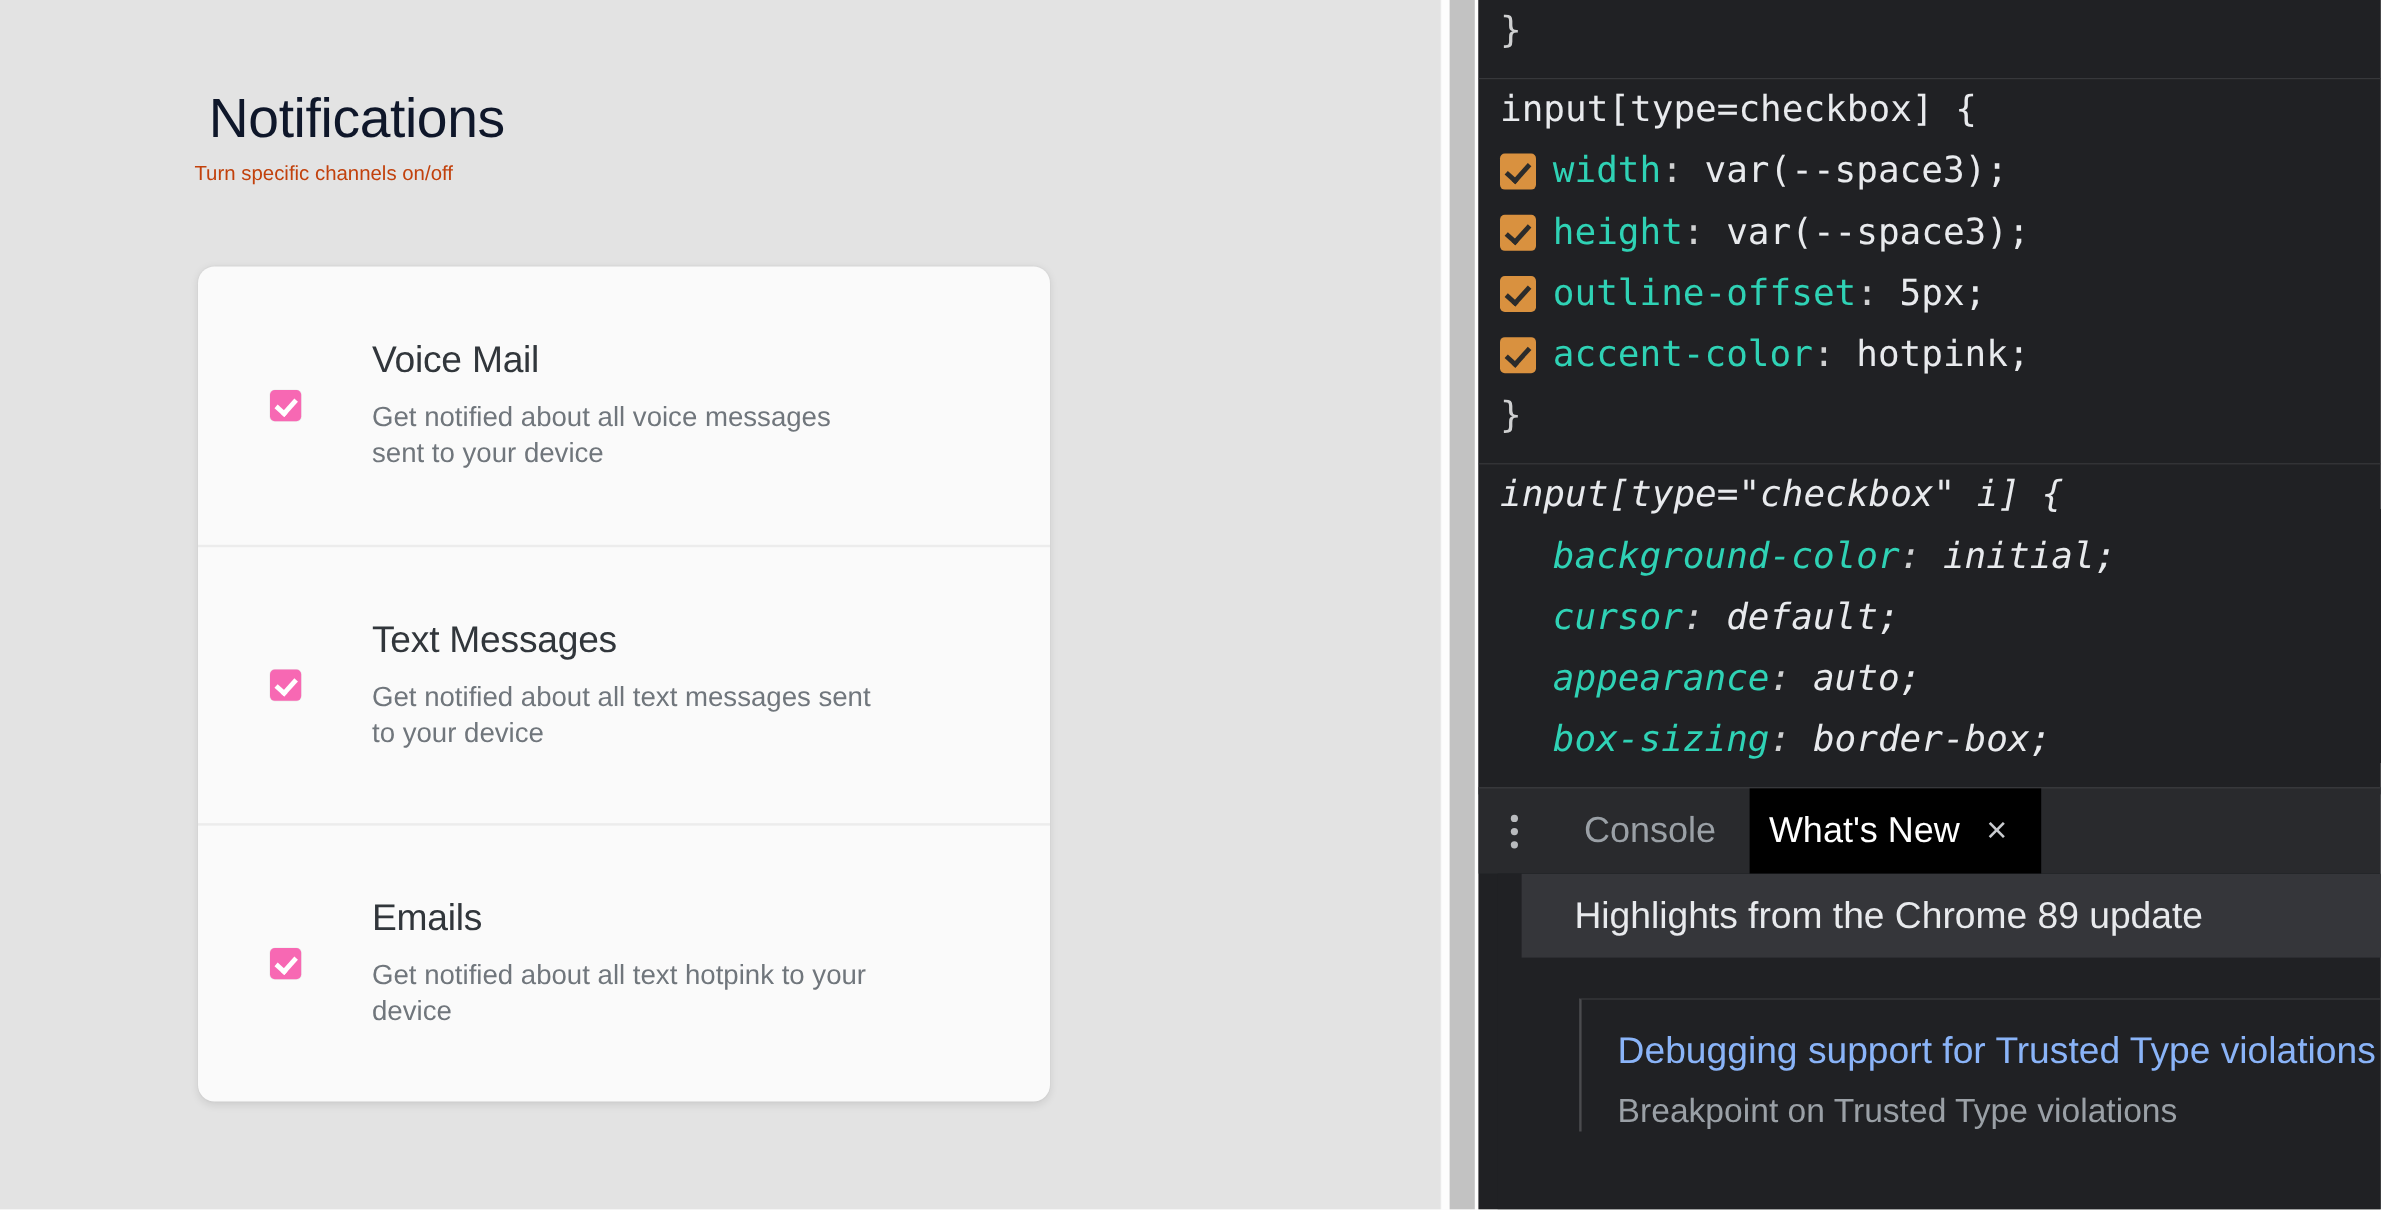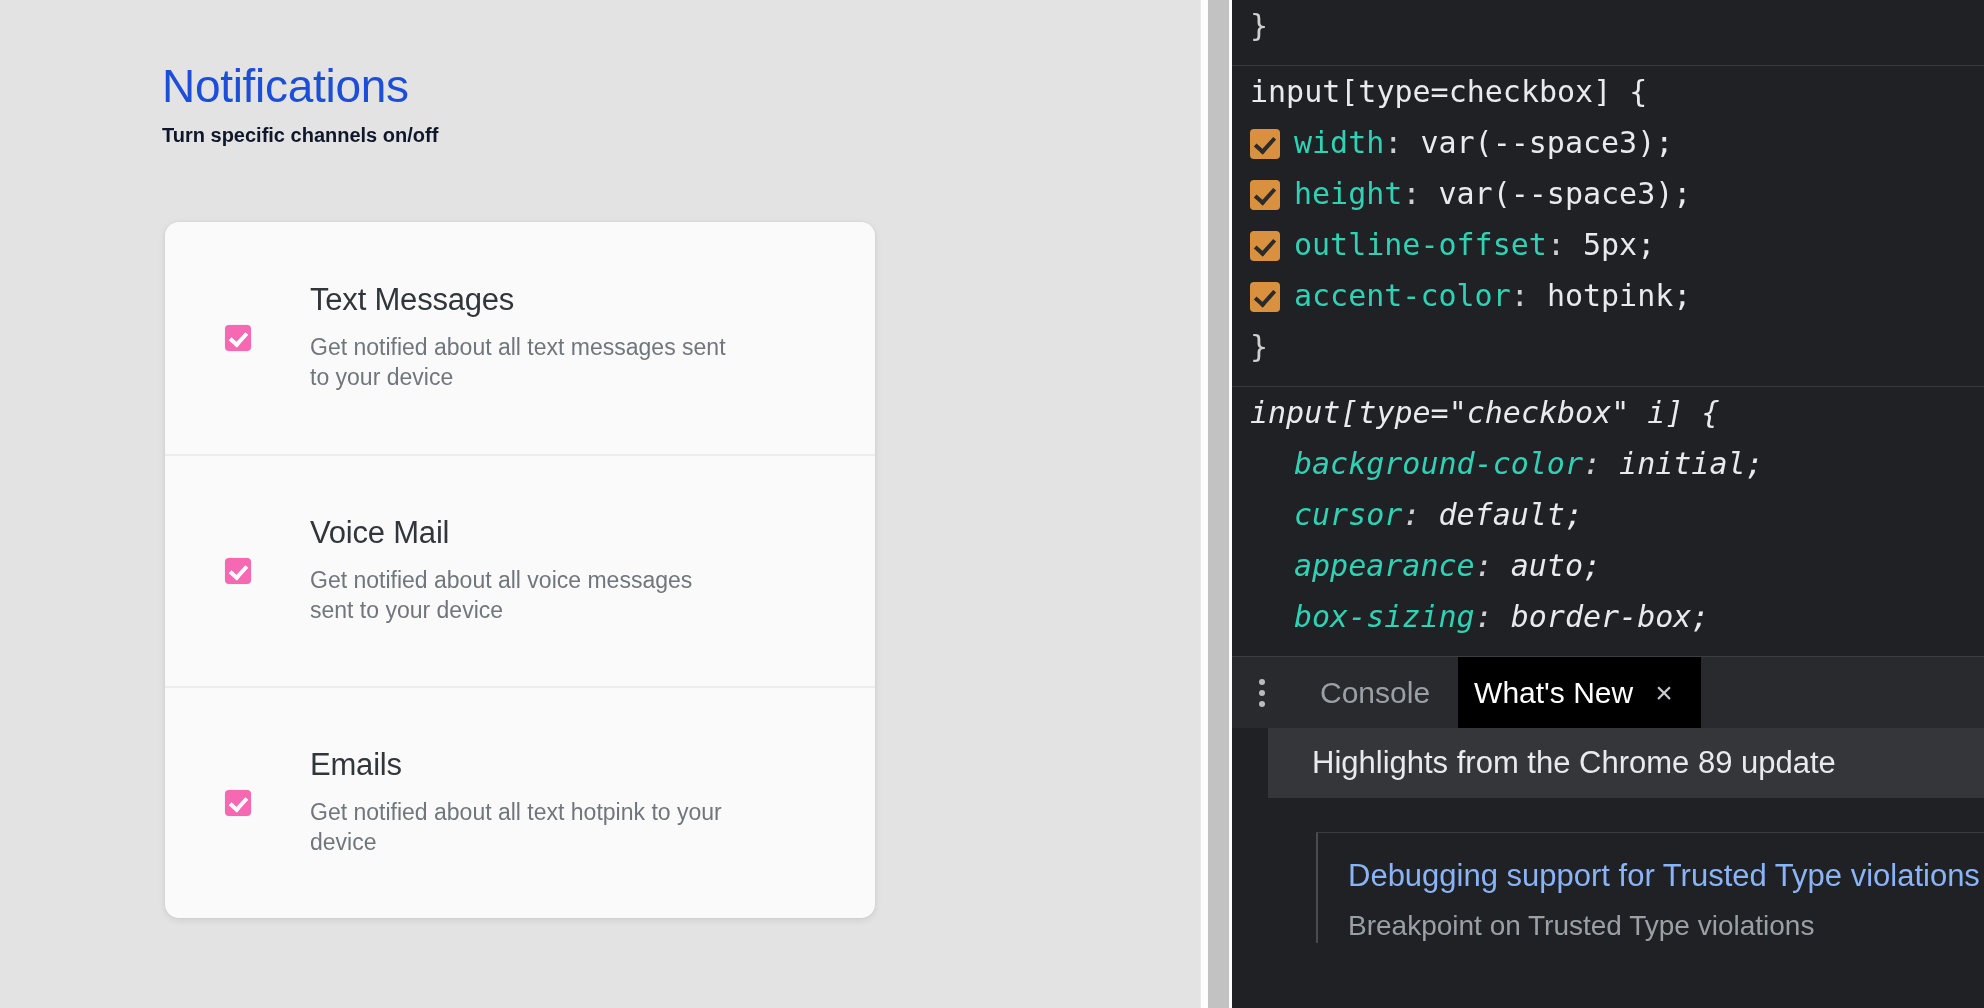--- a/index.html
+++ b/index.html
@@ -32,30 +32,30 @@
   .page-header {
     position: absolute;
     left: 162px;
     top: 62px;
     width: 760px;
   }
 
   .page-title {
     font-size: 46px;
     font-weight: 400;
-    color: #1d4ed8;
+    color: #0f172a;
     letter-spacing: -0.3px;
     line-height: 1.05;
-    margin: 0;
+    margin: 12px;
   }
 
   .page-subtitle {
-    font-size: 20px;
-    font-weight: 700;
-    color: #0f172a;
+    font-size: 17px;
+    font-weight: 400;
+    color: #c2410c;
     margin: 14px 0 0 0;
     line-height: 1.1;
   }
 
   .card {
     position: absolute;
     left: 165px;
     top: 222px;
     width: 710px;
     background: #fafafa;
@@ -352,32 +352,32 @@
       <p class="page-subtitle">Turn specific channels on/off</p>
     </div>
 
     <div class="card">
 
       <div class="card-row">
         <div class="row-check-col">
           <input type="checkbox" class="cb" checked="" style="">
         </div>
         <div class="row-text-col">
-          <div class="row-title">Text Messages</div>
-          <div class="row-desc">Get notified about all text messages sent to your device</div>
+          <div class="row-title">Voice Mail</div>
+          <div class="row-desc">Get notified about all voice messages sent to your device</div>
         </div>
       </div>
 
       <div class="card-row">
         <div class="row-check-col">
           <input type="checkbox" class="cb" checked="" style="">
         </div>
         <div class="row-text-col">
-          <div class="row-title">Voice Mail</div>
-          <div class="row-desc">Get notified about all voice messages sent to your device</div>
+          <div class="row-title">Text Messages</div>
+          <div class="row-desc">Get notified about all text messages sent to your device</div>
         </div>
       </div>
 
       <div class="card-row">
         <div class="row-check-col">
           <input type="checkbox" class="cb" checked="" style="">
         </div>
         <div class="row-text-col">
           <div class="row-title">Emails</div>
           <div class="row-desc">Get notified about all text hotpink to your device</div>

